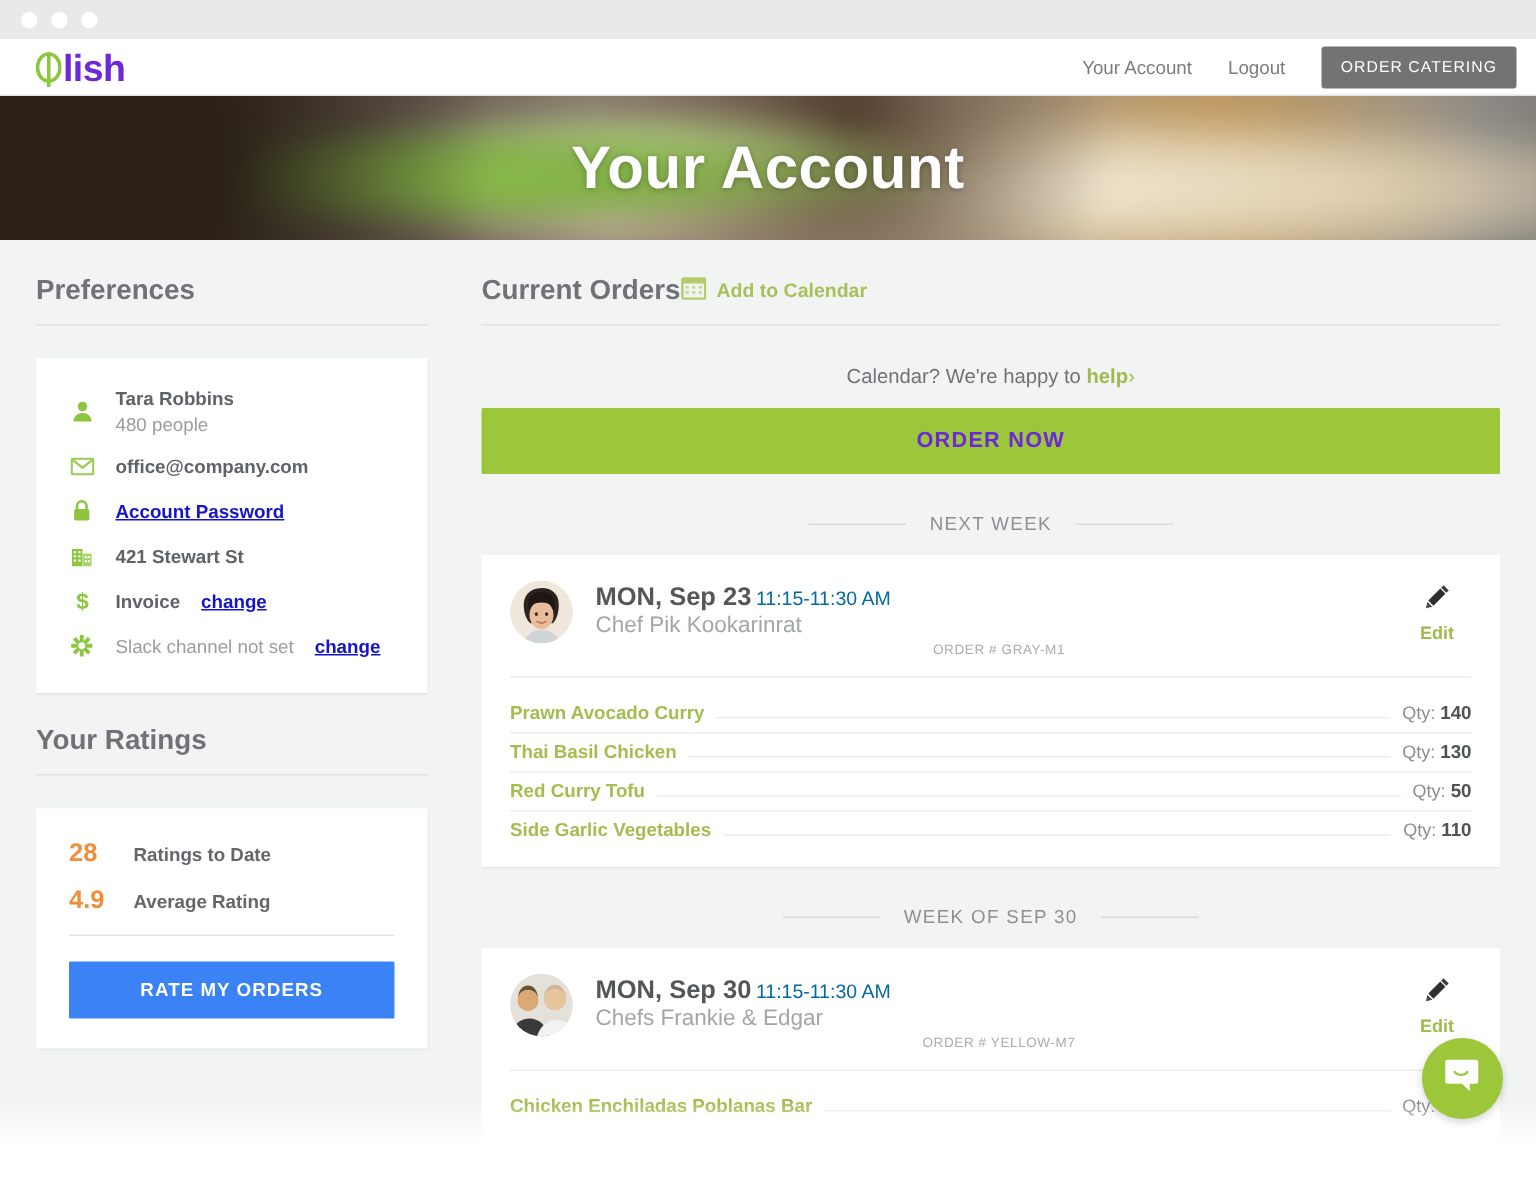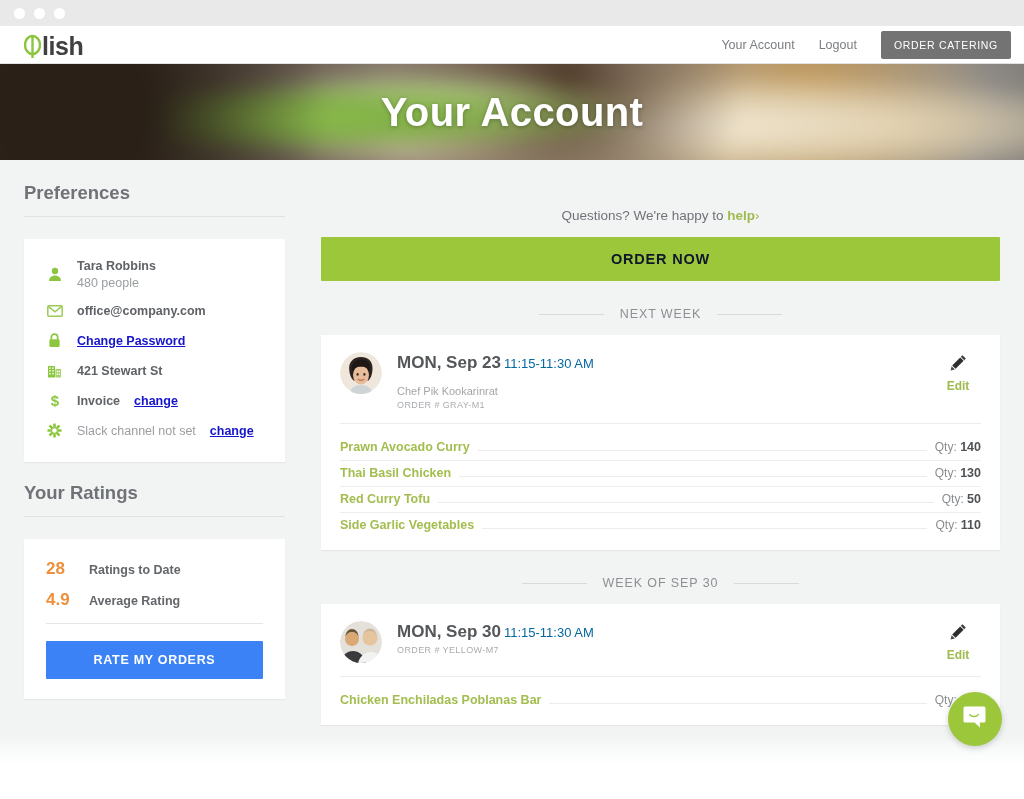--- a/index.html
+++ b/index.html
@@ -30,21 +30,21 @@
   
   .topnav {
     position: relative;
     height: 38px;
     background: #ffffff;
     border-bottom: 1px solid #e2e2e2;
   }
   .logo {
     position: absolute; left: 24px; top: 6px;
     display: flex; align-items: center;
-    font-size: 25px; font-weight: bold; color: #404040;
+    font-size: 25px; font-weight: bold; color: #6d28d9;
     letter-spacing: -0.4px;
   }
   .logo-mark {
     position: relative;
     width: 17px; height: 25px; margin-right: 1px;
   }
   .nav-right {
     position: absolute; right: 13px; top: 0;
     height: 38px; display: flex; align-items: center; gap: 24px;
   }
@@ -149,21 +149,21 @@
   
   .questions {
     text-align: center; margin-top: 26px;
     font-size: 13.5px; color: #6f7277;
   }
   .questions b { color: #9fbb4e; }
   .questions .chev { color: #9fbb4e; }
   .btn-ordernow {
     display: block; width: 100%;
     margin-top: 14px; padding: 14px 16px;
-    background: #9cc73b; color: #0f172a;
+    background: #9cc73b; color: #6d28d9;
     border: none; border-radius: 1px;
     font-size: 14.5px; font-weight: bold; letter-spacing: 0.8px;
     cursor: pointer;
   }
 
   .week-sep {
     display: flex; align-items: center; justify-content: center;
     gap: 16px; margin: 26px 0 14px;
   }
   .week-sep .rule { width: 65px; height: 1px; background: #d7dadb; }
@@ -179,22 +179,22 @@
   .order-head { display: flex; align-items: flex-start; }
   .avatar {
     width: 42px; height: 42px; border-radius: 50%;
     margin-right: 15px; flex: 0 0 42px;
     overflow: hidden; position: relative;
   }
   .order-meta { flex: 1; padding-top: 1px; }
   .order-date-line { display: flex; align-items: baseline; gap: 3px; }
   .order-date { font-size: 17px; font-weight: bold; color: #54575a; }
   .order-time { font-size: 13px; color: #0369a1; }
-  .order-chef { font-size: 11px; color: #a3a6a9; margin-top: 12px; }
-  .order-num { font-size: 9px; color: #a9acaf; letter-spacing: 0.4px; margin-top: 3px; }
+  .order-chef { font-size: 15px; color: #a3a6a9; margin-top: 0; }
+  .order-num { font-size: 9px; color: #a9acaf; letter-spacing: 0.4px; margin-top: 3px; text-align: center; }
   .edit-wrap {
     width: 46px; text-align: center; padding-top: 2px; cursor: pointer;
   }
   .edit-label { font-size: 12px; color: #9fbb4e; font-weight: bold; margin-top: 4px; }
 
   .items { margin-top: 13px; border-top: 1px solid #ececec; padding-top: 11px; }
   .item-row {
     display: flex; align-items: baseline;
     padding: 5px 0 6px;
     border-bottom: 1px solid #eeeeee;
@@ -294,21 +294,21 @@
             <div class="pref-text">office@company.com</div>
           </div>
 
           <div class="pref-row">
             <span class="pref-icon">
               <svg width="13" height="15" viewBox="0 0 13 15">
                   <path d="M3.3 6.5V4.4a3.2 3.2 0 0 1 6.4 0v2.1" fill="none" stroke="#8cc63f" stroke-width="1.7"></path>
                   <rect x="1.4" y="6.3" width="10.2" height="7.7" rx="1.2" fill="#8cc63f"></rect>
                 </svg>
             </span>
-            <a class="link-blue" href="#">Change Password</a>
+            <a class="link-blue" href="#">Account Password</a>
           </div>
 
           <div class="pref-row">
             <span class="pref-icon">
               <svg width="15" height="15" viewBox="0 0 15 15">
                   <rect x="1" y="3" width="7" height="11.5" fill="#8cc63f"></rect>
                   <rect x="8.4" y="6" width="5.6" height="8.5" fill="#a9d46a"></rect>
                   <g fill="#ffffff">
                     <rect x="2.2" y="4.4" width="1.5" height="1.4"></rect>
                     <rect x="5.2" y="4.4" width="1.5" height="1.4"></rect>
@@ -368,23 +368,43 @@
             <span class="rating-label">Average Rating</span>
           </div>
           <div class="rate-divider"></div>
           <button class="btn-rate">RATE MY ORDERS</button>
         </div>
 
       </div>
 
       <div class="col-right">
 
+        <div class="section-head">
+          <div class="section-title">Current Orders</div>
+          <div class="addcal">
+            <span>
+              <svg width="17" height="16" viewBox="0 0 17 16">
+                  <rect x="0.9" y="1.6" width="15.2" height="13.5" rx="1" fill="none" stroke="#b2cc6b" stroke-width="1.6"></rect>
+                  <rect x="0.9" y="1.6" width="15.2" height="3.4" fill="#b2cc6b"></rect>
+                  <g fill="#c5da8c">
+                    <rect x="3" y="6.6" width="2.2" height="1.8"></rect>
+                    <rect x="7.4" y="6.6" width="2.2" height="1.8"></rect>
+                    <rect x="11.8" y="6.6" width="2.2" height="1.8"></rect>
+                    <rect x="3" y="10" width="2.2" height="1.8"></rect>
+                    <rect x="7.4" y="10" width="2.2" height="1.8"></rect>
+                    <rect x="11.8" y="10" width="2.2" height="1.8"></rect>
+                  </g>
+                </svg>
+            </span>
+            <span>Add to Calendar</span>
+          </div>
+        </div>
 
         <div class="questions">
-          <span>Questions?  We're happy to </span><b>help</b><span class="chev">›</span>
+          <span>Calendar?  We're happy to </span><b>help</b><span class="chev">›</span>
         </div>
 
         <button class="btn-ordernow">ORDER NOW</button>
 
         <div class="week-sep">
           <span class="rule"></span>
           <span class="label">NEXT WEEK</span>
           <span class="rule"></span>
         </div>
 
@@ -462,20 +482,21 @@
                 <path d="M18 42c2-7 7-11 13-11s11 4 13 11z" fill="#f2f2f2"></path>
                 <circle cx="30" cy="17" r="7.5" fill="#e6c49c"></circle>
                 <path d="M22.8 15.5c.5-5 3.6-8 7.2-8s6.7 3 7.2 8c-1.2-3.8-3.9-5.4-7.2-5.4s-6 1.6-7.2 5.4z" fill="#cbb79a"></path>
               </svg>
             </div>
             <div class="order-meta">
               <div class="order-date-line">
                 <span class="order-date">MON, Sep 30</span>
                 <span class="order-time">11:15-11:30 AM</span>
               </div>
+              <div class="order-chef">Chefs Frankie &amp; Edgar</div>
               <div class="order-num">ORDER # YELLOW-M7</div>
             </div>
             <div class="edit-wrap">
               <span>
                 <svg width="17" height="17" viewBox="0 0 17 17">
                     <path d="M12.4 1.2l3.4 3.4-1.6 1.6-3.4-3.4z" fill="#3c3c3c"></path>
                     <path d="M10.2 3.4l3.4 3.4-8 8-3.4-3.4z" fill="#2e2e2e"></path>
                     <path d="M1.6 12.2l3.3 3.3-4.3 1z" fill="#4a4a4a"></path>
                   </svg>
               </span>

